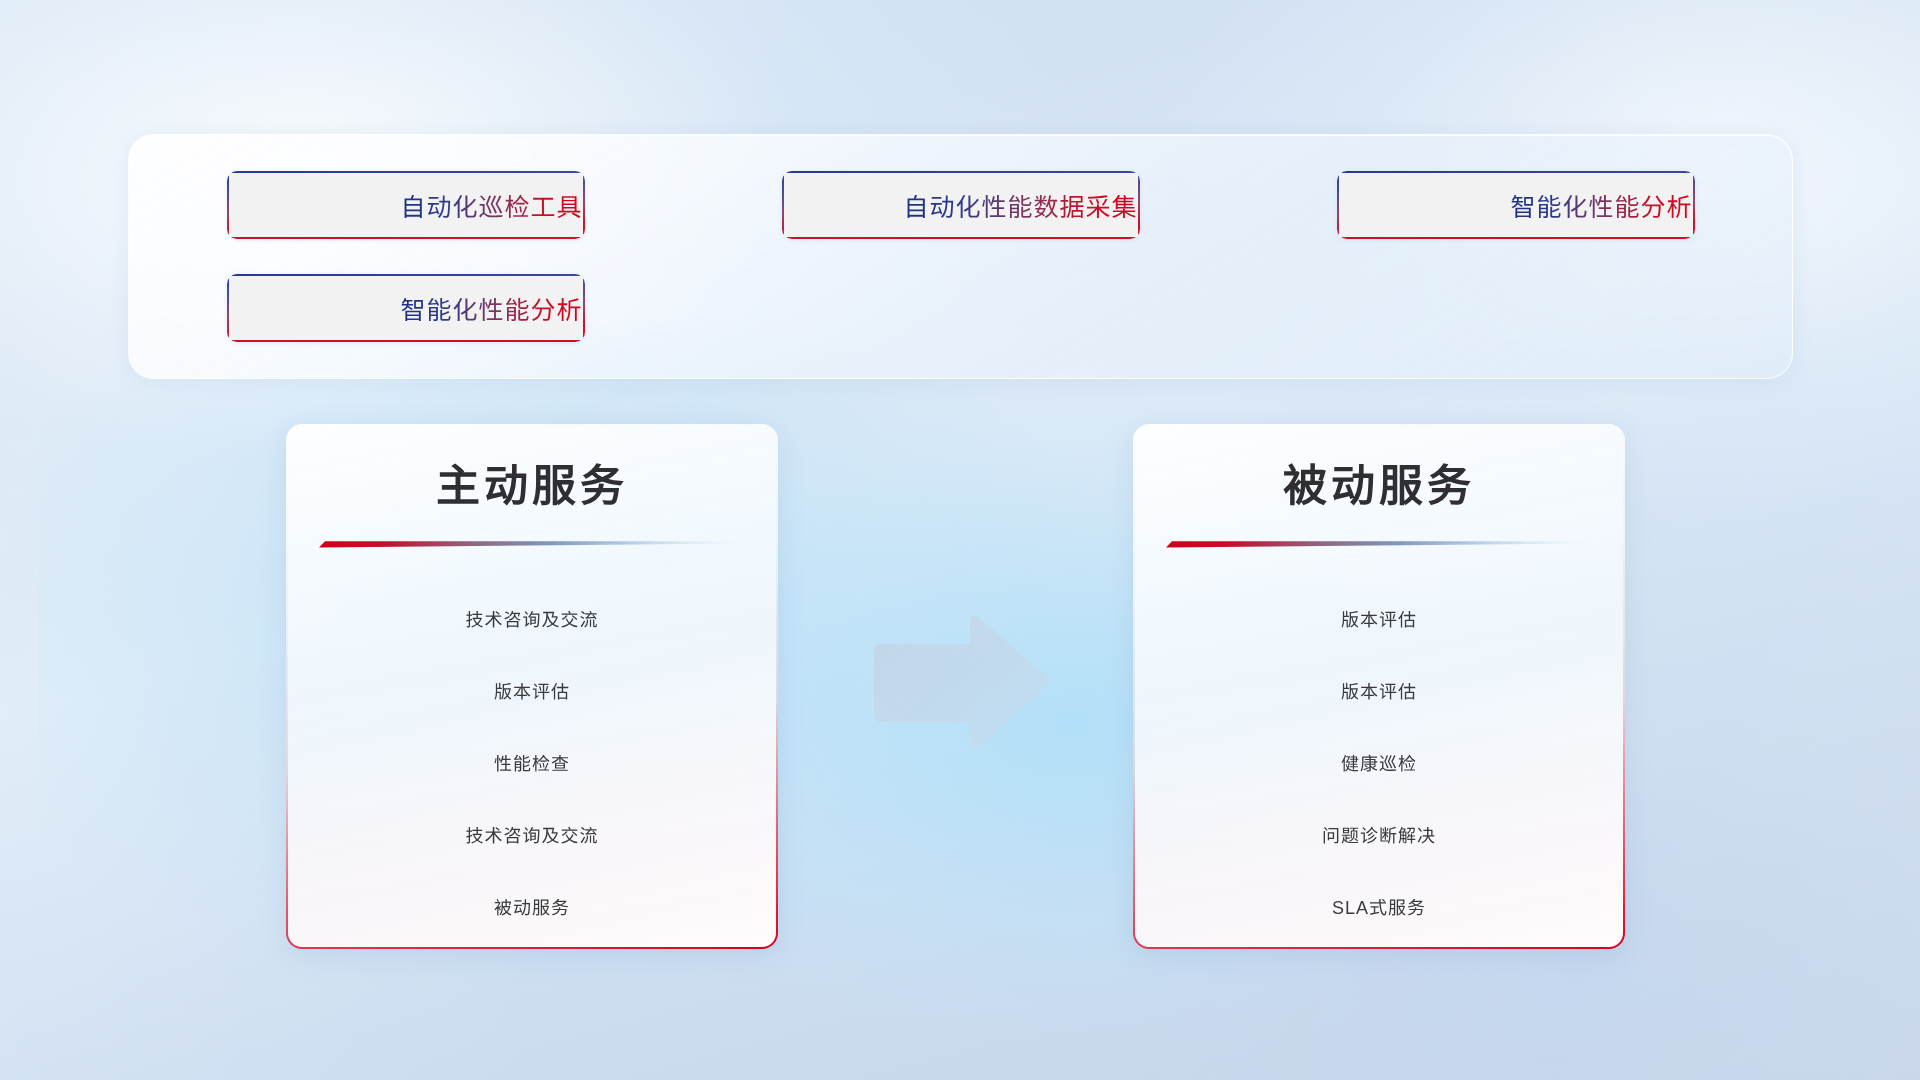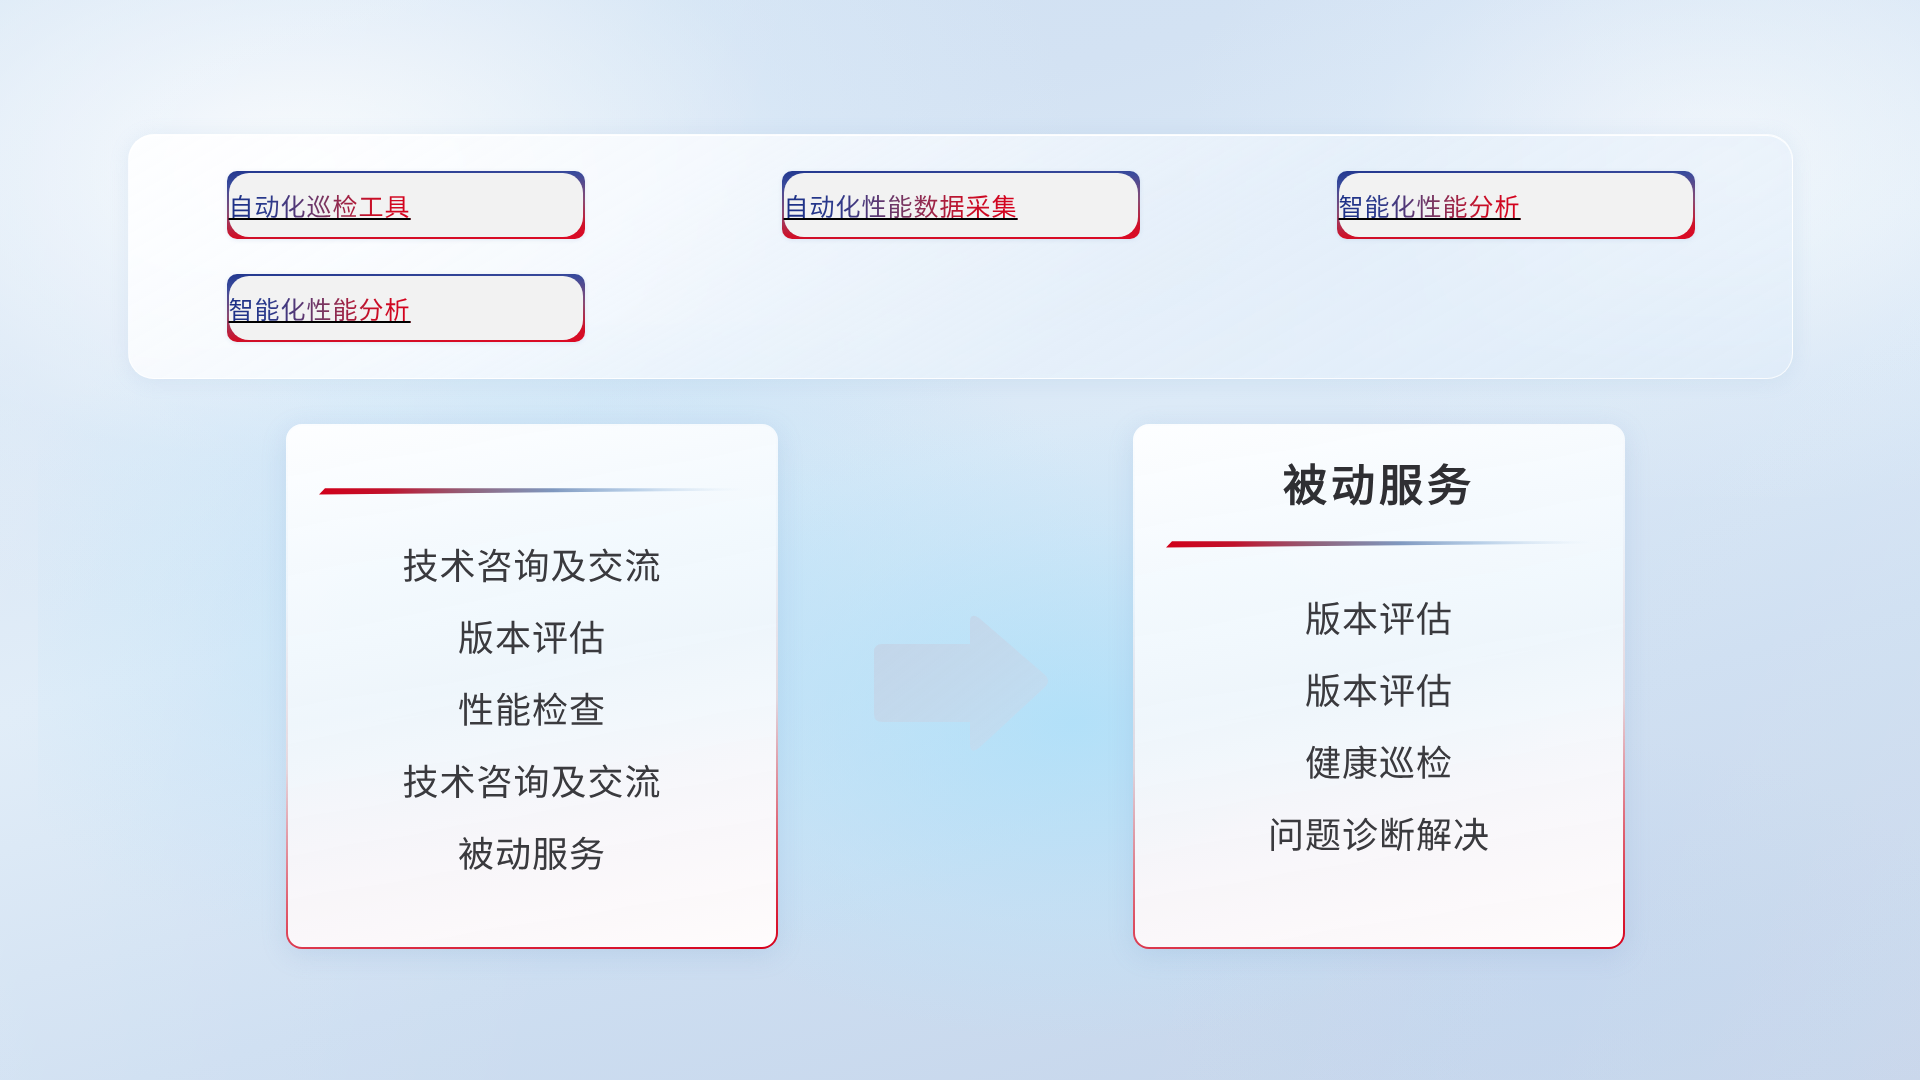--- a/index.html
+++ b/index.html
@@ -114,26 +114,25 @@
   .tag {
     position: relative;
     border-radius: 10px;
     padding: 2px;
     background: linear-gradient(178deg, #23388f 0%, #3a4b9c 18%, #8a4a73 52%, #cf1028 82%, #dc0a24 100%);
     box-shadow: 0 1px 4px rgba(100,140,190,0.16);
   }
   .tag-inner {
     width: 100%;
     height: 100%;
-    border-radius: 20px;
+    border-radius: 0;
     background: #f2f2f2;
     display: flex;
     align-items: center;
-    justify-content: flex-start;
-    text-decoration: underline;
+    justify-content: flex-end;
   }
   .tag-label {
     font-size: 25px;
     font-weight: 400;
     letter-spacing: 1px;
     white-space: nowrap;
     background: linear-gradient(90deg, #1b2f86 0%, #2b3a8c 22%, #7a3560 52%, #c80f27 78%, #d6001c 100%);
     -webkit-background-clip: text;
     background-clip: text;
     color: transparent;
@@ -196,21 +195,21 @@
   .card-list {
     list-style: none;
     width: 100%;
     margin-top: 16px;
     display: flex;
     flex-direction: column;
     align-items: center;
     gap: 0;
   }
   .card-list li {
-    font-size: 36px;
+    font-size: 18px;
     color: #3a3a3e;
     letter-spacing: 1px;
     line-height: 72px;
     white-space: nowrap;
   }
 
   
   .arrow {
     position: absolute;
     left: 866px;
@@ -261,20 +260,21 @@
         </div>
       </div>
 
 
 
     </div>
   </section>
 
   <section class="card card-left">
     <div class="card-inner">
+      <h2 class="card-title">主动服务</h2>
 
       <div class="card-divider">
         <svg viewBox="0 0 426 9" preserveAspectRatio="none" aria-hidden="true">
           <defs>
             <linearGradient id="divGradL" x1="0" y1="0" x2="1" y2="0">
               <stop offset="0" stop-color="#d1001a" stop-opacity="1"></stop>
               <stop offset="0.16" stop-color="#c0122c" stop-opacity="1"></stop>
               <stop offset="0.35" stop-color="#8b5a74" stop-opacity="0.95"></stop>
               <stop offset="0.55" stop-color="#6a87b4" stop-opacity="0.85"></stop>
               <stop offset="0.74" stop-color="#8fb2d8" stop-opacity="0.6"></stop>
@@ -326,17 +326,18 @@
           </defs>
           <path d="M0,8.6 L6,2.2 L426,2.2 L426,4.4 L0,8.6 Z" fill="url(#divGradR)"></path>
         </svg>
       </div>
 
       <ul class="card-list">
         <li>版本评估</li>
         <li>版本评估</li>
         <li>健康巡检</li>
         <li>问题诊断解决</li>
+        <li>SLA式服务</li>
       </ul>
     </div>
   </section>
 
 </div>
 
 </body></html>

